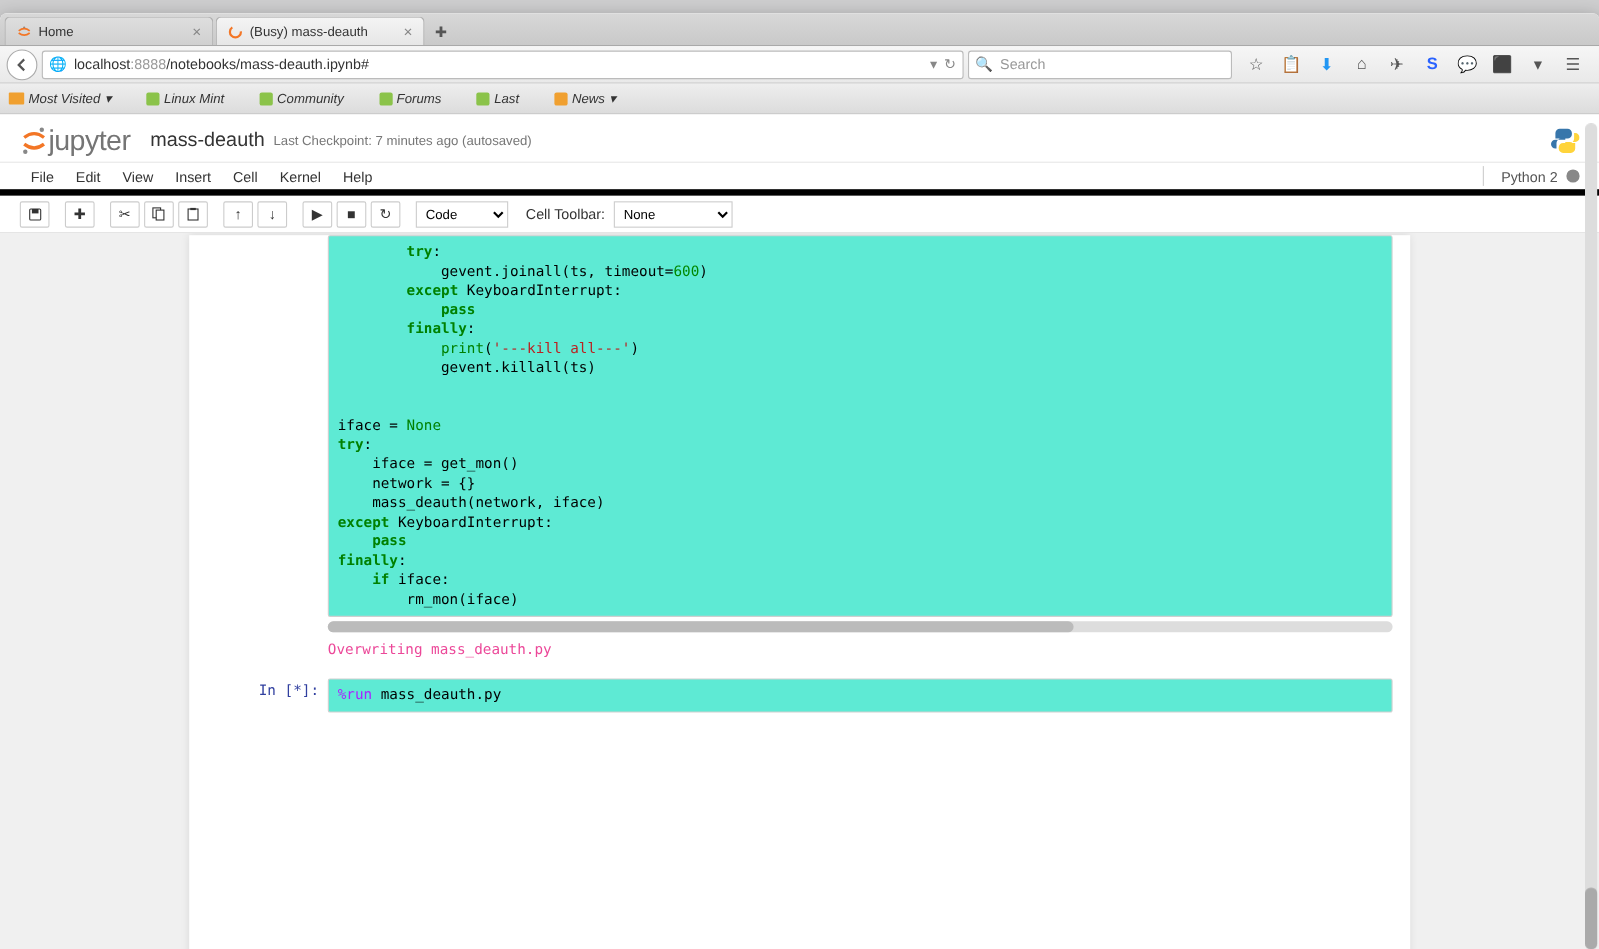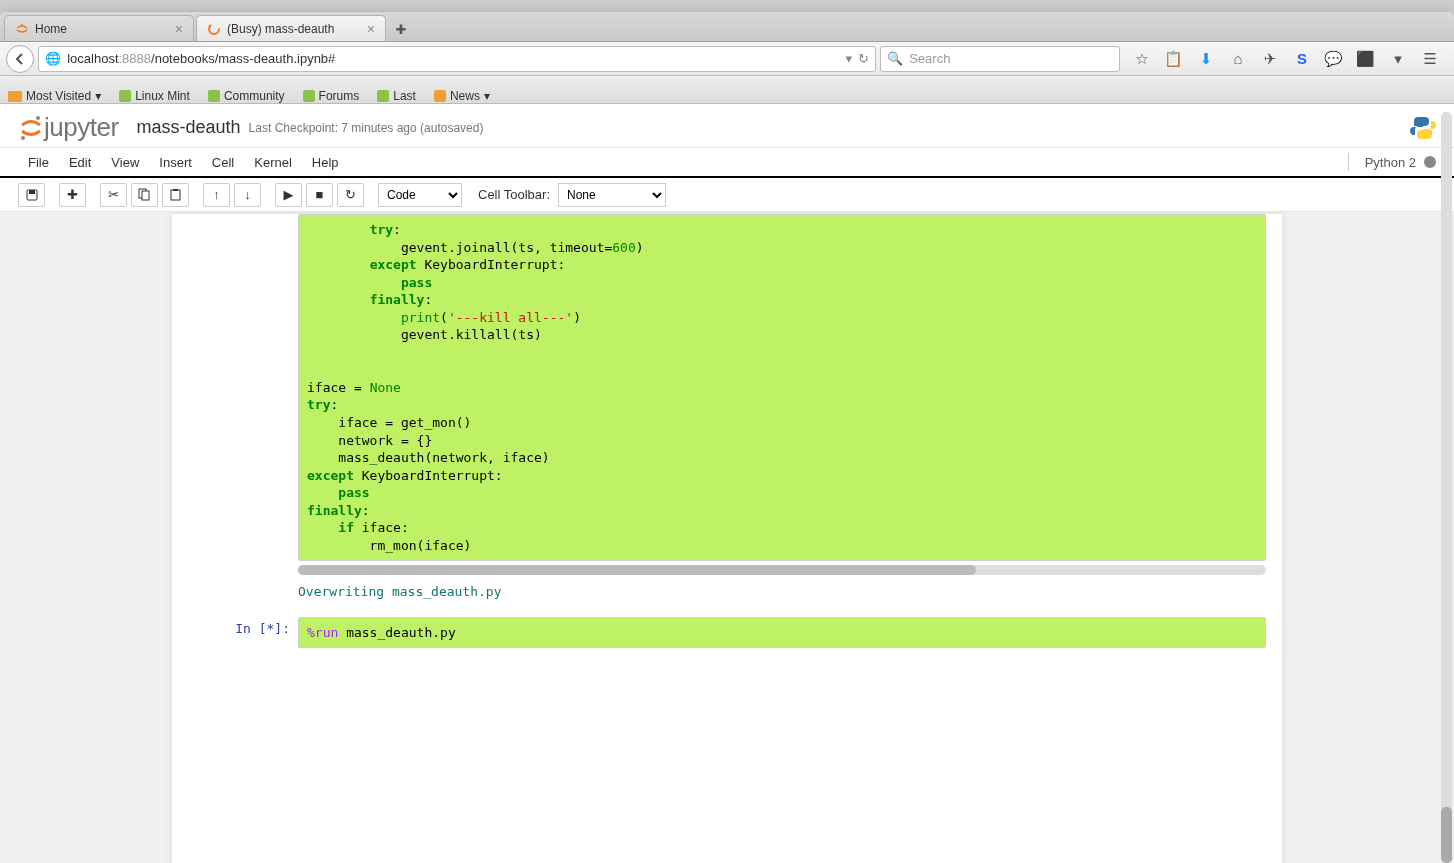--- a/index.html
+++ b/index.html
@@ -21,57 +21,57 @@
 .url-field { flex: 1; height: 26px; border: 1px solid #bbb; background: #fff; border-radius: 3px; display: flex; align-items: center; padding: 0 6px; font-size: 13px; color: #333; }
 .url-field .globe { margin-right: 6px; color: #888; }
 .url-field .host { color: #333; }
 .url-field .port { color: #999; }
 .url-field .end { margin-left: auto; display: flex; gap: 6px; color: #888; }
 .search-field { width: 240px; height: 26px; border: 1px solid #bbb; background: #fff; border-radius: 3px; display: flex; align-items: center; padding: 0 6px; color: #999; font-size: 13px; }
 .tb-icons { display: flex; align-items: center; gap: 8px; padding: 0 6px; }
 .tb-icons span { width: 24px; height: 24px; display: flex; align-items: center; justify-content: center; cursor: pointer; font-size: 15px; color: #555; }
 
 
-.bookmarks { height: 28px; background: linear-gradient(#eeeeee, #dcdcdc); border-bottom: 1px solid #bbb; display: flex; align-items: flex-end; padding: 0 8px; gap: 18px; font-size: 12px; color: #333; }
+.bookmarks { height: 28px; background: linear-gradient(#eeeeee, #dcdcdc); border-bottom: 1px solid #bbb; display: flex; align-items: center; padding: 0 8px; gap: 32px; font-size: 12px; color: #333; font-style: italic; }
 .bm-item { display: flex; align-items: center; gap: 4px; cursor: pointer; }
 .bm-folder { width: 14px; height: 11px; background: #f0a030; border-radius: 1px; }
 .bm-mint { width: 12px; height: 12px; background: #8bc34a; border-radius: 2px; }
 .bm-rss { width: 12px; height: 12px; background: #f0a030; border-radius: 2px; }
 
 
 .jp-header { background: #fff; padding: 8px 18px 4px; display: flex; align-items: center; border-bottom: 1px solid #e3e3e3; }
 .jp-logo { display: flex; align-items: center; gap: 0; font-size: 26px; color: #757575; font-weight: 400; letter-spacing: -0.5px; }
 .jp-logo-icon { color: #f37626; font-size: 22px; }
 .jp-title { margin-left: 18px; font-size: 18px; color: #333; }
 .jp-checkpoint { margin-left: 8px; font-size: 12px; color: #777; }
 .jp-python-logo { margin-left: auto; font-size: 22px; }
 
 
-.menu-bar { background: #fff; border-bottom: 2px solid #000000; padding: 0 18px; display: flex; align-items: center; height: 30px; }
+.menu-bar { background: #fff; border-bottom: 6px solid #000000; padding: 0 18px; display: flex; align-items: center; height: 30px; }
 .menu-item { padding: 6px 10px; font-size: 13px; color: #333; cursor: pointer; }
 .kernel-ind { margin-left: auto; display: flex; align-items: center; gap: 8px; font-size: 13px; color: #555; }
 .kernel-dot { width: 12px; height: 12px; border-radius: 50%; background: #888; }
 
 
 .toolbar { background: #fff; border-bottom: 1px solid #e3e3e3; padding: 4px 18px; display: flex; align-items: center; gap: 4px; height: 34px; }
 .tb-btn { width: 27px; height: 24px; border: 1px solid #ccc; background: #fff; border-radius: 2px; display: flex; align-items: center; justify-content: center; cursor: pointer; font-size: 13px; color: #333; }
 .tb-sep { width: 6px; }
 .tb-select { height: 24px; border: 1px solid #ccc; background: #fff; font-size: 12px; padding: 0 4px; }
 .tb-label { font-size: 13px; color: #333; margin-left: 12px; margin-right: 4px; }
 
 
 .notebook { background: #f0f0f0; height: calc(100% - 30px - 34px - 28px - 44px - 30px - 34px); overflow-y: auto; padding: 0; }
 .nb-inner { max-width: 1110px; margin: 0 auto; background: #fff; padding: 0 16px 36px; box-shadow: 0 0 8px rgba(0,0,0,0.1); min-height: 100%; }
 
 .cell { display: flex; margin: 2px 0; }
 .prompt { width: 110px; text-align: right; padding: 4px 8px 0 0; font-family: monospace; font-size: 13px; color: #303F9F; flex-shrink: 0; }
 .cell-body { flex: 1; }
 
-.code-input { background: #bef264; border: 1px solid #cfcfcf; border-radius: 2px; padding: 6px 8px; font-family: "DejaVu Sans Mono", monospace; font-size: 13px; line-height: 1.35; color: #000; overflow-x: auto; white-space: pre; }
-.code-output { padding: 6px 0; font-family: "DejaVu Sans Mono", monospace; font-size: 13px; line-height: 1.35; color: #0f766e; white-space: pre; }
+.code-input { background: #5eead4; border: 1px solid #cfcfcf; border-radius: 2px; padding: 6px 8px; font-family: "DejaVu Sans Mono", monospace; font-size: 13px; line-height: 1.35; color: #000; overflow-x: auto; white-space: pre; }
+.code-output { padding: 6px 0; font-family: "DejaVu Sans Mono", monospace; font-size: 13px; line-height: 1.35; color: #ec4899; white-space: pre; }
 .hscroll { height: 10px; background: #ddd; border-radius: 5px; margin-top: 4px; position: relative; }
 .hscroll-thumb { position: absolute; left: 0; width: 70%; height: 100%; background: #bbb; border-radius: 5px; }
 
 .kw { color: #008000; font-weight: bold; }
 .num { color: #080; }
 .str { color: #ba2121; }
 .bi { color: #008000; }
 .mag { color: #aa22ff; }
 .sig-scroll { position: absolute; right: 2px; top: 100px; bottom: 12px; width: 11px; background: #ddd; border-radius: 5px; }
 .sig-scroll-thumb { position: absolute; bottom: 0; width: 100%; height: 56px; background: #aaa; border-radius: 5px; }

